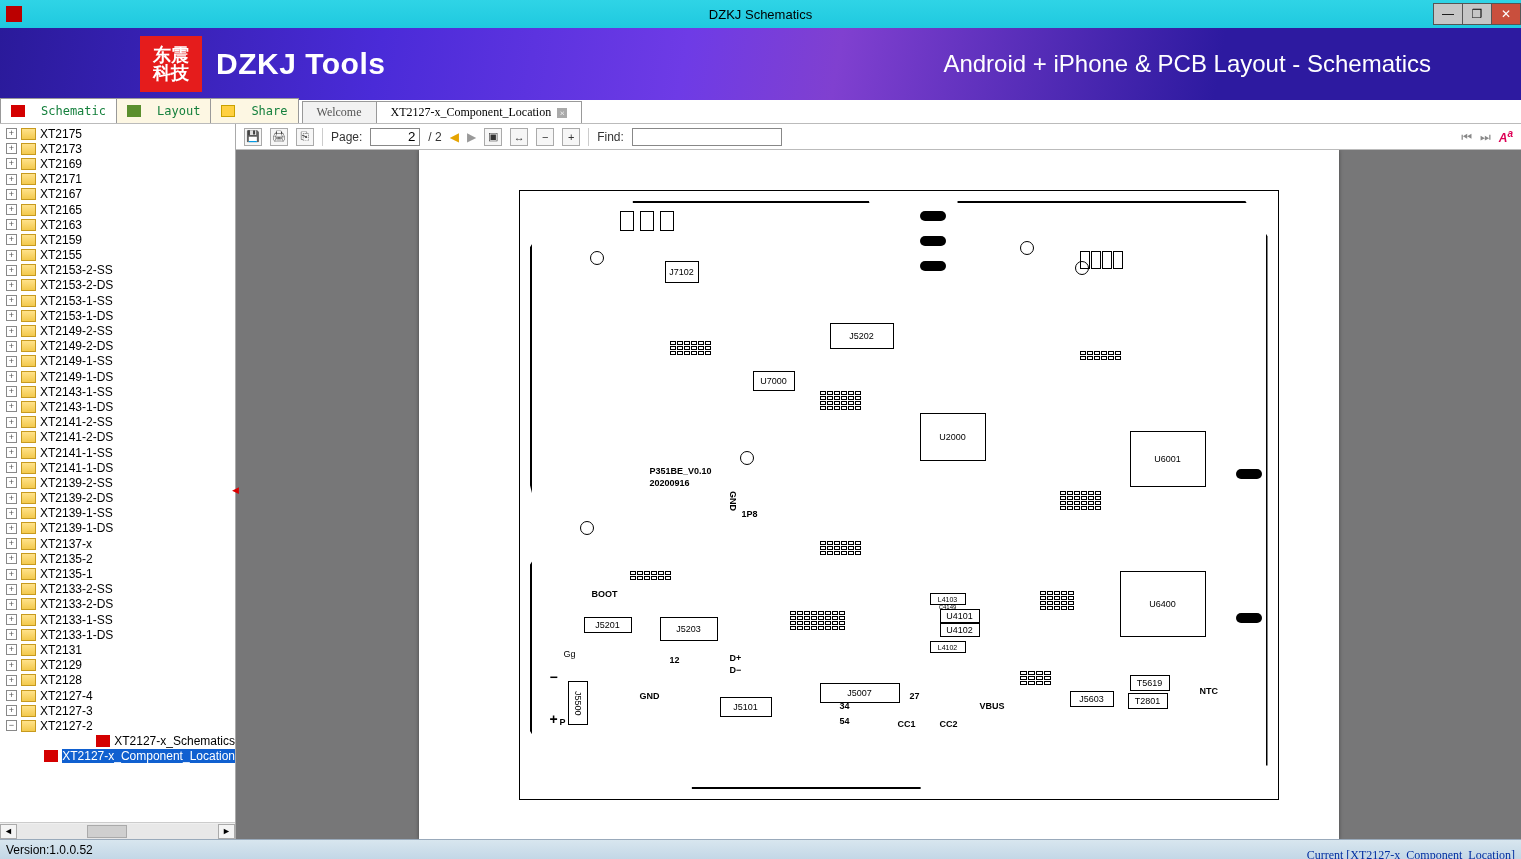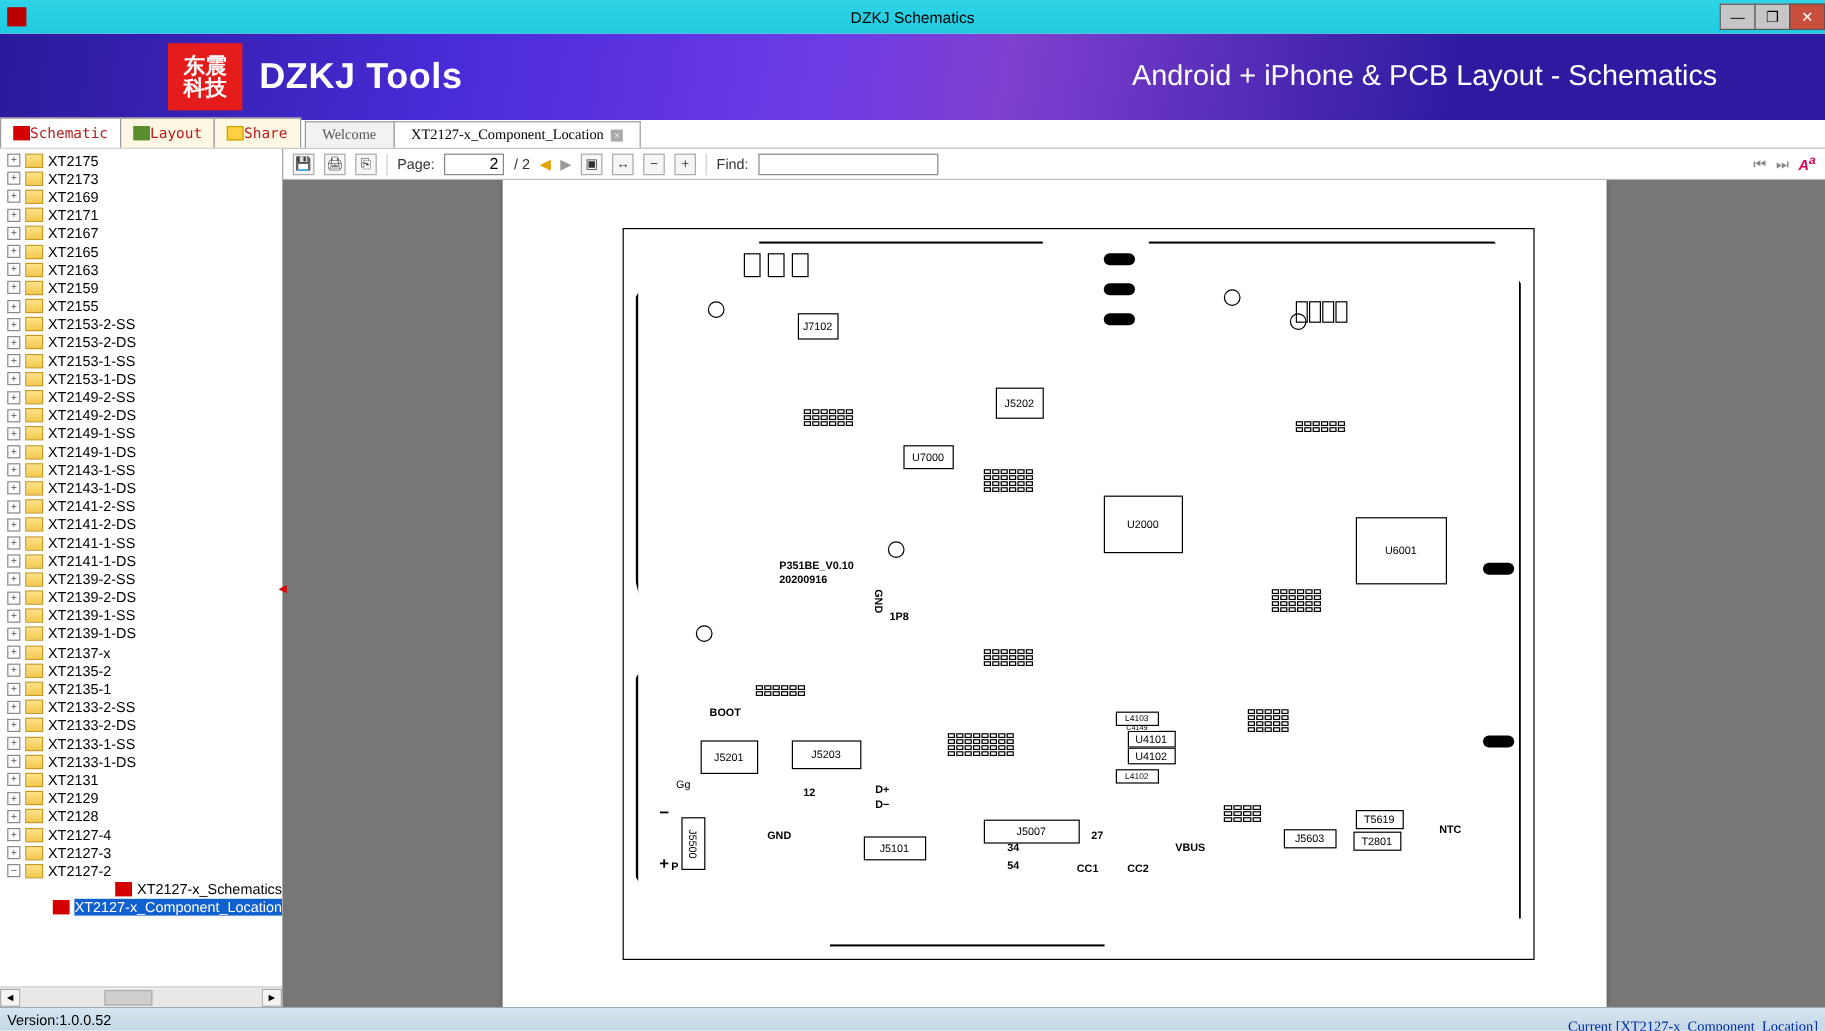--- a/index.html
+++ b/index.html
@@ -13,21 +13,21 @@
   .titlebar .win-btn.close { background: #c94f3d; color: #fff; }
   
   .banner { height: 72px; background: linear-gradient(100deg, #2a1a9a 0%, #4a2bd8 25%, #6e3be6 45%, #8040d0 55%, #2d1aa0 80%); display: flex; align-items: center; color: #fff; }
   .banner .logo { width: 62px; height: 56px; margin-left: 140px; background: #e51c1c; color: #fff; font-size: 18px; font-weight: bold; display: flex; flex-direction: column; align-items: center; justify-content: center; line-height: 1; }
   .banner .logo span { font-size: 18px; }
   .banner .brand { font-size: 30px; font-weight: 600; margin-left: 14px; letter-spacing: .5px; }
   .banner .tagline { margin-left: auto; margin-right: 90px; font-size: 24px; font-weight: 500; }
   
   .tab-row { height: 24px; background: #fff; border-bottom: 1px solid #bbb; display: flex; align-items: flex-end; }
   .side-tabs { display: flex; align-items: flex-end; }
-  .side-tab { height: 22px; padding: 12px 10px; border: 1px solid #999; border-bottom: none; margin-right: -1px; background: #fdf7e3; display: flex; align-items: center; gap: 0; font-family: monospace; color: #b91c1c; cursor: pointer; }
+  .side-tab { height: 22px; padding: 12px 10px; border: 1px solid #999; border-bottom: none; margin-right: -1px; background: #fdf7e3; display: flex; align-items: center; gap: 16px; font-family: monospace; color: #15803d; cursor: pointer; }
   .side-tab.active { background: #fff; }
   .mini-icon { width: 14px; height: 12px; display: inline-block; }
   .ico-pdf { background: #d40000; }
   .ico-pads { background: #5b8f2e; }
   .ico-share { background: #ffd040; border: 1px solid #c9a100; position: relative; }
   .doc-tabs { display: flex; align-items: flex-end; margin-left: 4px; }
   .doc-tab { height: 22px; padding: 0 14px; border: 1px solid #999; border-bottom: none; margin-right: -1px; background: #f2f2f2; display: flex; align-items: center; font-family: Liberation Serif, serif; color: #555; gap: 6px; cursor: pointer; }
   .doc-tab.active { background: #fff; color: #000; }
   .doc-tab .x { width: 10px; height: 10px; background: #aaa; color: #fff; font-size: 9px; line-height: 10px; text-align: center; }
   
@@ -398,25 +398,26 @@
           <div class="txt" style="left:150px; top:464px; font-weight:bold">12</div>
           <div class="txt" style="left:320px; top:510px; font-weight:bold">34</div>
           <div class="txt" style="left:390px; top:500px; font-weight:bold">27</div>
           <div class="txt" style="left:320px; top:525px; font-weight:bold">54</div>
           <div class="txt" style="left:378px; top:528px; font-weight:bold">CC1</div>
           <div class="txt" style="left:420px; top:528px; font-weight:bold">CC2</div>
           <div class="txt" style="left:460px; top:510px; font-weight:bold">VBUS</div>
           <div class="txt" style="left:680px; top:495px; font-weight:bold">NTC</div>
 
           <div class="chip" style="left:145px; top:70px; width:34px; height:22px">J7102</div>
-          <div class="chip" style="left:310px; top:132px; width:40px; height:26px">J5202</div>
+          <div class="chip" style="left:310px; top:132px; width:64px; height:26px">J5202</div>
           <div class="chip" style="left:233px; top:180px; width:42px; height:20px">U7000</div>
           <div class="chip" style="left:400px; top:222px; width:66px; height:48px">U2000</div>
           <div class="chip" style="left:610px; top:240px; width:76px; height:56px">U6001</div>
-          <div class="chip" style="left:64px; top:426px; width:48px; height:28px">J5201</div>
+          <div class="chip" style="left:600px; top:380px; width:86px; height:66px">U6400</div>
+          <div class="chip" style="left:64px; top:426px; width:48px; height:16px">J5201</div>
           <div class="chip" style="left:140px; top:426px; width:58px; height:24px">J5203</div>
           <div class="chip" style="left:48px; top:490px; width:20px; height:44px; writing-mode:vertical-rl">J5500</div>
           <div class="chip" style="left:200px; top:506px; width:52px; height:20px">J5101</div>
           <div class="chip" style="left:300px; top:492px; width:80px; height:20px">J5007</div>
           <div class="chip" style="left:420px; top:418px; width:40px; height:14px">U4101</div>
           <div class="chip" style="left:420px; top:432px; width:40px; height:14px">U4102</div>
           <div class="chip" style="left:410px; top:450px; width:36px; height:12px; font-size:7px">L4102</div>
           <div class="chip" style="left:410px; top:402px; width:36px; height:12px; font-size:7px">L4103</div>
           <div class="chip" style="left:410px; top:414px; width:36px; height:4px; font-size:6px; border:none">C4149</div>
           <div class="chip" style="left:610px; top:484px; width:40px; height:16px">T5619</div>

